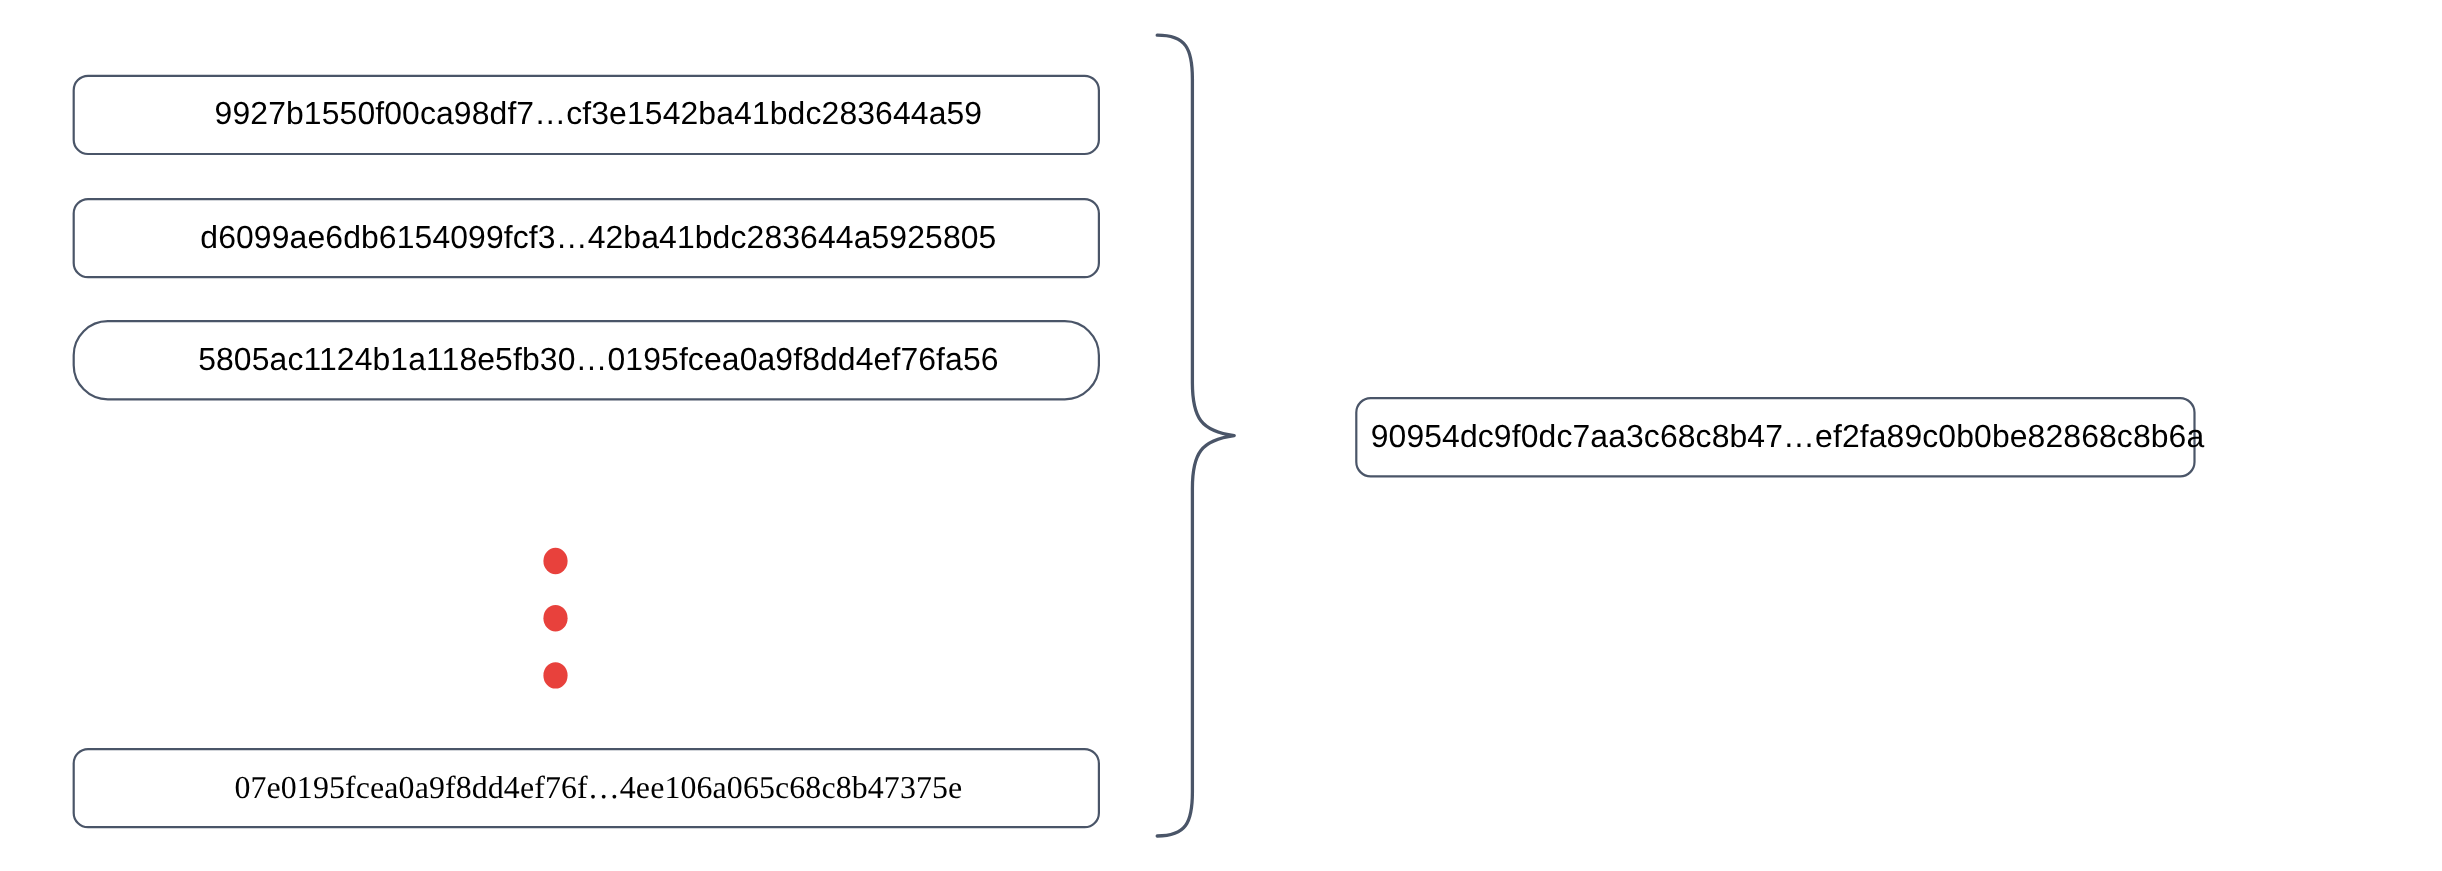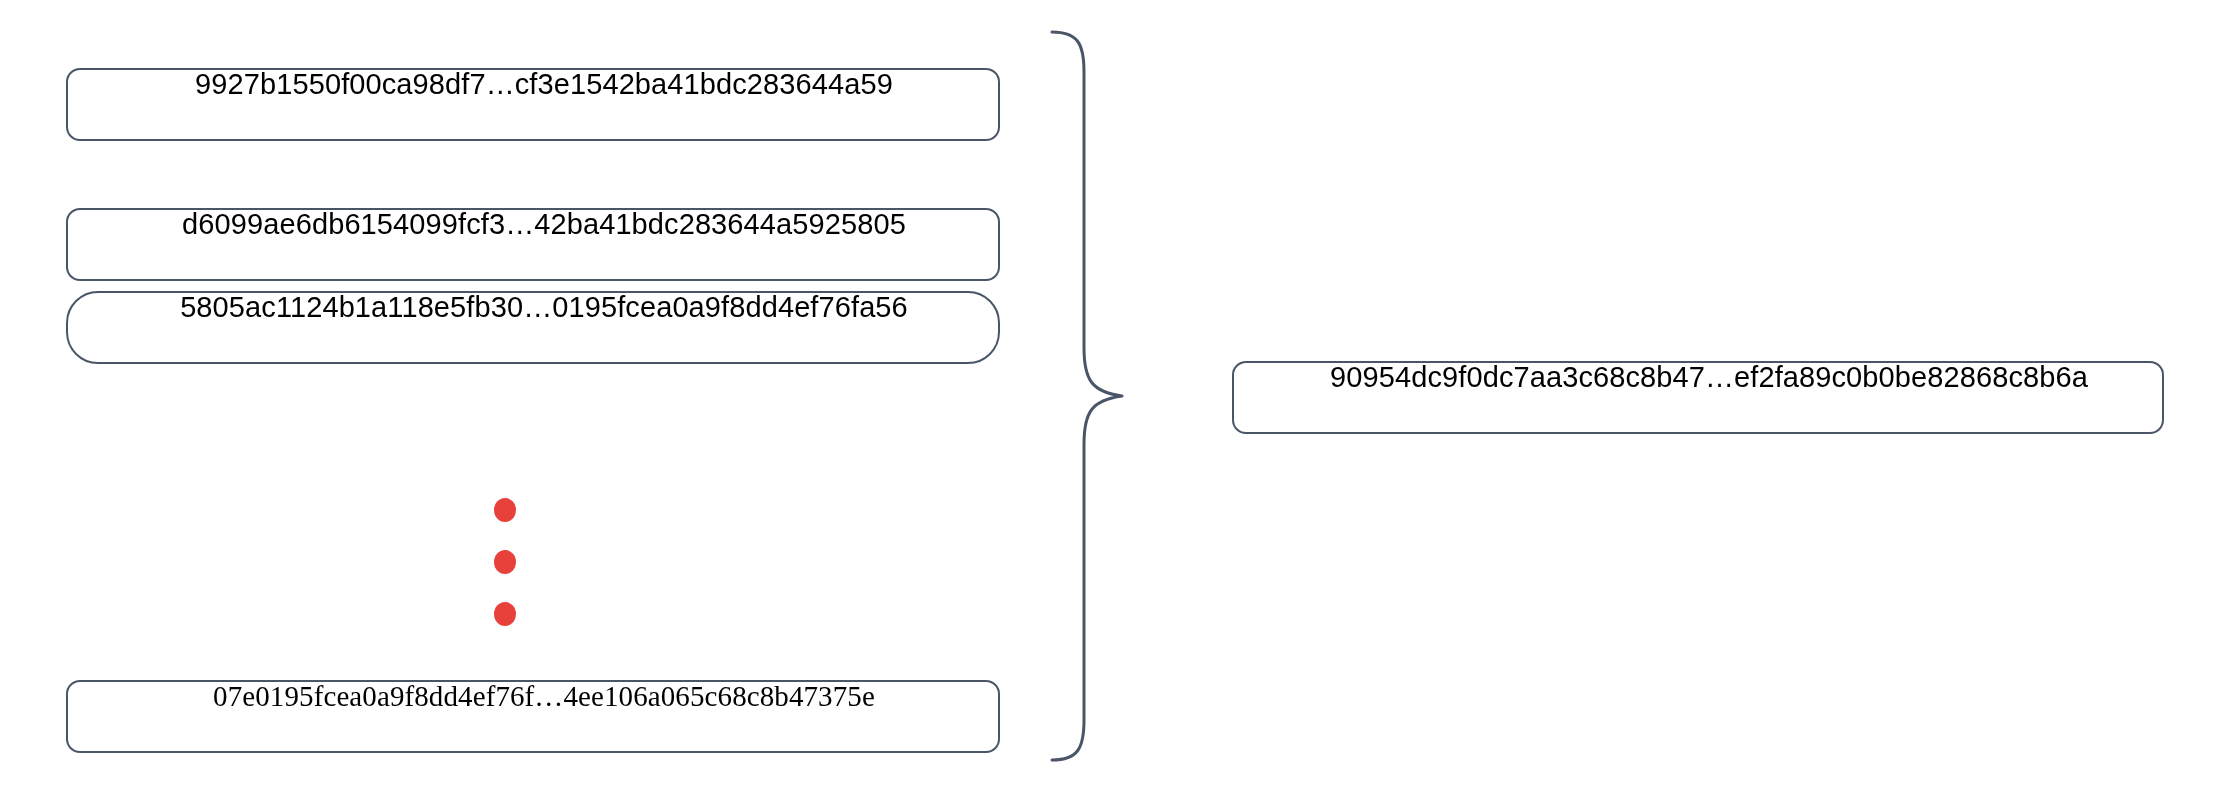--- a/index.html
+++ b/index.html
@@ -20,49 +20,49 @@
   }
 
   
   .hash-box {
     position: absolute;
     box-sizing: border-box;
     border: 2.6px solid #4a5568;
     border-radius: 14px;
     background: #ffffff;
     display: flex;
-    align-items: flex-start;
+    align-items: center;
     justify-content: center;
     padding-left: 22px;
   }
   .hash-text {
     font-size: 29px;
     color: #000000;
     letter-spacing: 0.1px;
     white-space: nowrap;
     line-height: 1;
   }
 
   
   .left-box {
     left: 66px;
     width: 934px;
     height: 73px;
   }
   #left-box-0 { top: 68px; }
-  #left-box-1 { top: 180px; margin-top: 28px; }
+  #left-box-1 { top: 180px; }
   #left-box-2 { top: 291px; border-radius: 32px; }
   #left-box-3 { top: 402px; }
   #left-box-4 { top: 680px; font-family: Liberation Serif, serif; }
 
   
   #result-box {
     left: 1232px;
     top: 361px;
-    width: 932px;
+    width: 764px;
     height: 73px;
   }
 
   
   #ellipsis-dots {
     position: absolute;
     left: 494px;
     top: 498px;
     width: 30px;
     height: 132px;

